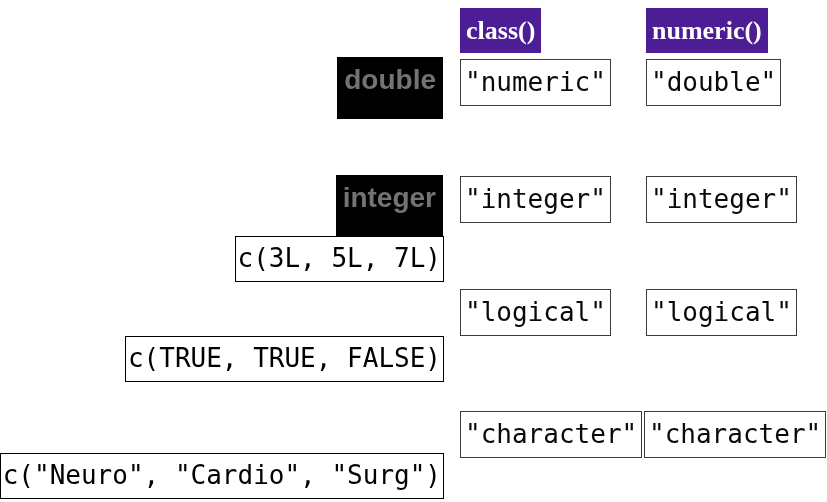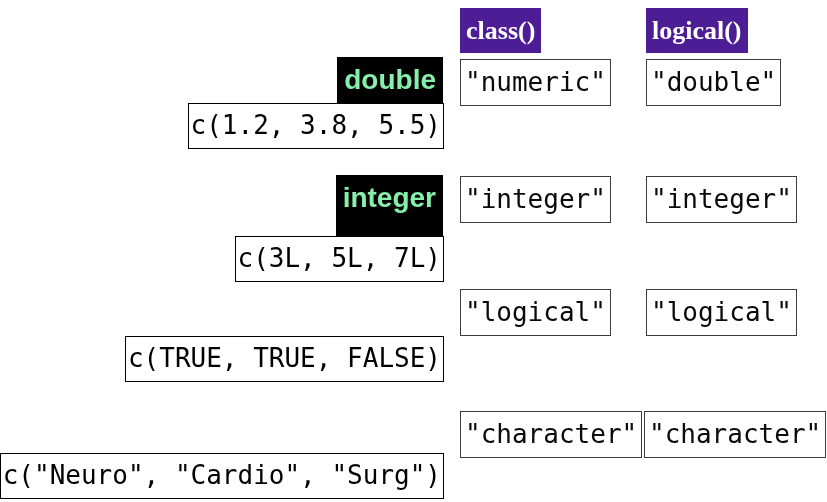--- a/index.html
+++ b/index.html
@@ -30,21 +30,21 @@
     white-space: pre;
     margin-top: 6px;
   }
   
   .type-label {
     position: absolute;
     right: 384px;
     height: 62px;
     line-height: 46px;
     background: #000000;
-    color: #86efac;
+    color: #737373;
     font-family: "Liberation Sans", sans-serif;
     font-weight: bold;
     font-size: 28px;
     padding: 0 7px;
     white-space: pre;
   }
   
   .code-box {
     position: absolute;
     right: 383px;
@@ -75,24 +75,23 @@
   }
   .col-class  { left: 460px; }
   .col-typeof { left: 646px; }
 </style>
 </head>
 <body>
 
 <div class="canvas">
 
   <div class="hdr" style="left:460px">class()</div>
-  <div class="hdr" style="left:646px">logical()</div>
+  <div class="hdr" style="left:646px">numeric()</div>
 
   <div class="type-label" style="top:57px">double</div>
-  <div class="code-box" style="top:103px">c(1.2, 3.8, 5.5)</div>
   <div class="cell col-class" style="top:59px">"numeric"</div>
   <div class="cell col-typeof" style="top:59px">"double"</div>
 
   <div class="type-label" style="top:175px">integer</div>
   <div class="code-box" style="top:236px">c(3L, 5L, 7L)</div>
   <div class="cell col-class" style="top:176px">"integer"</div>
   <div class="cell col-typeof" style="top:176px">"integer"</div>
 
   <div class="code-box" style="top:336px">c(TRUE, TRUE, FALSE)</div>
   <div class="cell col-class" style="top:289px">"logical"</div>

